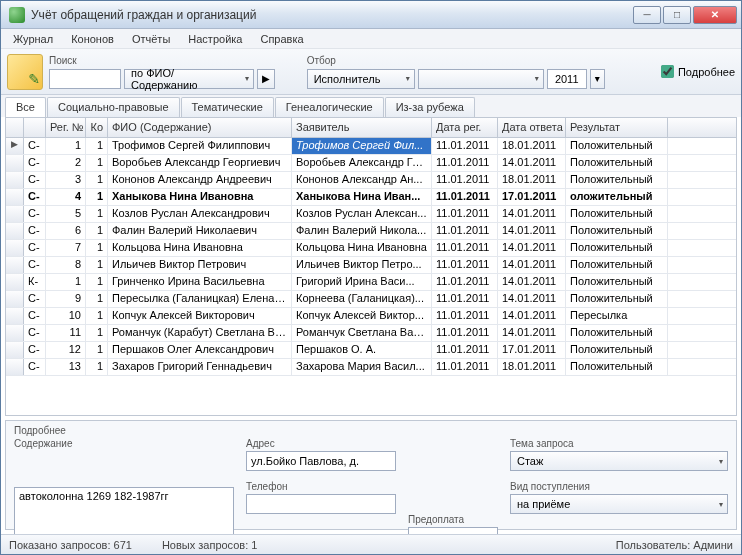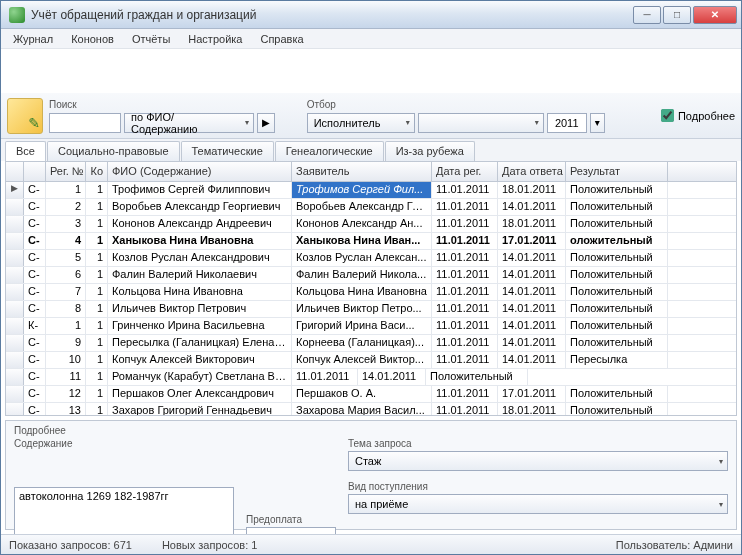--- a/index.html
+++ b/index.html
@@ -6,21 +6,21 @@
 body { background: #d4dce8; width: 742px; height: 555px; overflow: hidden; }
 .window { width: 742px; height: 555px; background: #fff; border: 1px solid #5a7ba0; display: flex; flex-direction: column; }
 .titlebar { height: 28px; background: linear-gradient(#f8fafd, #dce6f2 45%, #c6d6ea); display: flex; align-items: center; padding: 0 4px 0 8px; border-bottom: 1px solid #aab8cc; }
 .title-icon { width: 16px; height: 16px; background: radial-gradient(circle at 30% 30%, #8fd48f, #2a8a2a); border-radius: 3px; margin-right: 6px; }
 .titlebar-text { flex: 1; color: #333; font-size: 12px; }
 .win-btns { display: flex; gap: 2px; }
 .win-btn { width: 28px; height: 18px; border: 1px solid #7a8da8; background: linear-gradient(#f4f7fb, #d6e2f0); border-radius: 2px; display: flex; align-items: center; justify-content: center; font-size: 10px; color: #444; }
 .win-btn.close { width: 44px; background: linear-gradient(#f08080, #d84040); color: #fff; font-weight: bold; }
 .menubar { height: 20px; background: #f2f4f8; display: flex; align-items: center; padding: 0 4px; gap: 2px; border-bottom: 1px solid #e0e4ea; }
 .menu-item { padding: 2px 8px; color: #333; }
-.toolbar { height: 46px; background: linear-gradient(#f7f9fc, #e8edf4); display: flex; align-items: center; padding: 3px 6px; gap: 6px; border-bottom: 1px solid #c8d0dc; margin-top: 44px; }
+.toolbar { height: 46px; background: linear-gradient(#f7f9fc, #e8edf4); display: flex; align-items: center; padding: 3px 6px; gap: 6px; border-bottom: 1px solid #c8d0dc; }
 .tool-icon { width: 36px; height: 36px; background: linear-gradient(135deg, #ffe89a, #f4c244); border: 1px solid #d0b050; border-radius: 3px; position: relative; }
 .tool-icon::after { content: "✎"; position: absolute; bottom: 2px; right: 2px; font-size: 14px; color: #2a7a2a; }
 .tb-group { display: flex; flex-direction: column; gap: 2px; }
 .group-label { font-size: 10px; color: #555; margin-bottom: 1px; }
 .row { display: flex; gap: 3px; align-items: center; }
 .input { height: 20px; border: 1px solid #a0acc0; background: #fff; padding: 0 4px; }
 .btn-small { height: 20px; border: 1px solid #a0acc0; background: linear-gradient(#fdfdfe, #e8edf4); padding: 0 4px; display: flex; align-items: center; font-size: 10px; }
 .dropdown { height: 20px; border: 1px solid #a0acc0; background: linear-gradient(#fdfdfe, #e8edf4); display: flex; align-items: center; padding: 0 16px 0 6px; position: relative; }
 .dropdown::after { content: "▾"; position: absolute; right: 4px; font-size: 8px; color: #555; }
 .spacer { flex: 1; }
@@ -245,20 +245,21 @@
           <div class="gc c-dr">11.01.2011</div>
           <div class="gc c-da">14.01.2011</div>
           <div class="gc c-res">Пересылка</div>
         </div>
         <div class="gr">
           <div class="gc rowmark"></div>
           <div class="gc c-flag">C-</div>
           <div class="gc c-reg">11</div>
           <div class="gc c-ko">1</div>
           <div class="gc c-fio">Романчук (Карабут) Светлана Ва...</div>
+          <div class="gc c-app">Романчук Светлана Вас...</div>
           <div class="gc c-dr">11.01.2011</div>
           <div class="gc c-da">14.01.2011</div>
           <div class="gc c-res">Положительный</div>
         </div>
         <div class="gr">
           <div class="gc rowmark"></div>
           <div class="gc c-flag">C-</div>
           <div class="gc c-reg">12</div>
           <div class="gc c-ko">1</div>
           <div class="gc c-fio">Першаков Олег Александрович</div>
@@ -281,20 +282,27 @@
       </div>
   </div>
 
   <div class="details">
     <div class="details-title">Подробнее</div>
     <div class="details-row">
       <div class="detail-col" style="width:220px">
         <div class="fld-label">Содержание</div>
         <textarea class="textarea" style="height: 60px; margin-top: 36px;">автоколонна 1269 182-1987гг</textarea>
       </div>
+      <div class="detail-col" style="width:150px">
+        <div class="fld-label">Адрес</div>
+        <input class="input" value="ул.Бойко Павлова, д." style="">
+        <div style="height:6px"></div>
+        <div class="fld-label">Телефон</div>
+        <input class="input" value="" style="">
+      </div>
       <div class="detail-col" style="width:90px;justify-content:flex-end">
         <div class="fld-label">Предоплата</div>
         <input class="input" value="" style="">
       </div>
       <div class="detail-col" style="flex:1">
         <div class="fld-label">Тема запроса</div>
         <div class="dropdown">
             <span>Стаж</span>
           </div>
         <div style="height:6px"></div>

